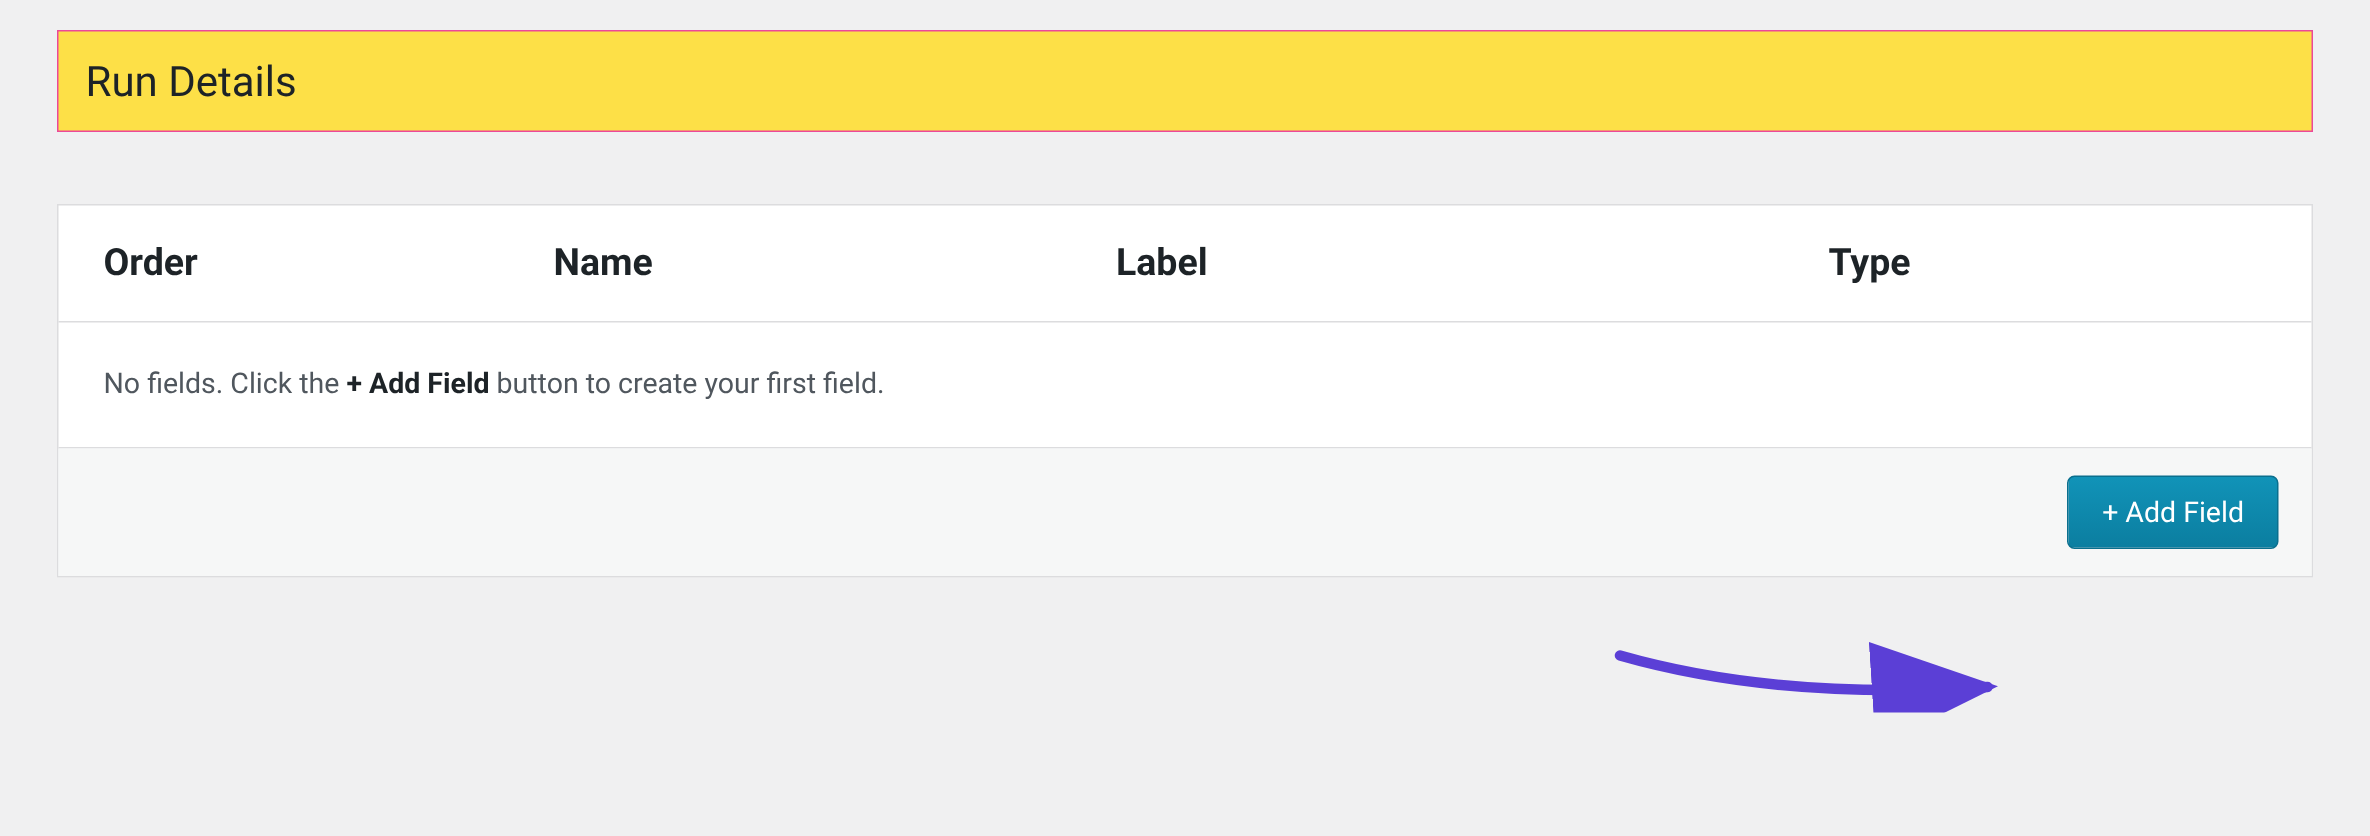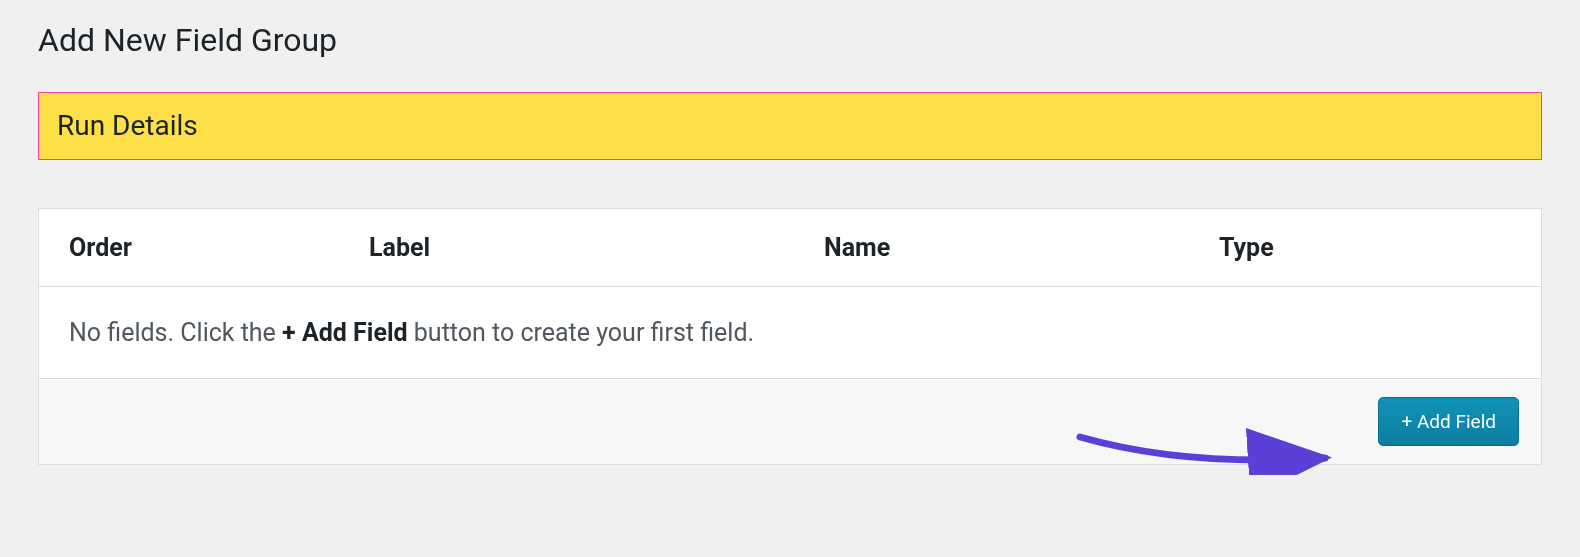--- a/index.html
+++ b/index.html
@@ -53,21 +53,21 @@
       font-weight: 700;
       font-size: 25px;
       color: #1d2327;
     }
     .col-order { width: 300px; }
     .col-label { width: 455px; }
     .col-name  { width: 375px; }
     .col-type  { flex: 1; margin-left: 20px; }
     .fields-body {
       padding: 28px 30px;
-      font-size: 25px;
+      font-size: 19px;
       color: #50575e;
       border-bottom: 1px solid #dcdcde;
       line-height: 1.4;
     }
     .fields-body .strong {
       font-weight: 700;
       color: #1d2327;
     }
     .fields-footer {
       background: #f6f7f7;
@@ -96,30 +96,29 @@
       width: 260px;
       height: 50px;
       pointer-events: none;
     }
     .empty-prefix, .empty-strong, .empty-suffix { }
   </style>
 </head>
 <body>
 
 <div class="wrap">
-  <h1 class="page-title">Add New Field Group</h1>
 
   <input type="text" class="title-input" value="Run Details" style="">
 
   <div class="fields-panel">
 
     <div class="fields-header">
       <div class="col col-order">Order</div>
+      <div class="col col-name">Name</div>
       <div class="col col-label">Label</div>
-      <div class="col col-name">Name</div>
       <div class="col col-type">Type</div>
     </div>
 
     <div class="fields-body">
       <span class="empty-prefix">No fields. Click the </span><span class="strong empty-strong">+ Add Field</span><span class="empty-suffix"> button to create your first field.</span>
     </div>
 
     <div class="fields-footer">
       <button class="add-field-btn">+ Add Field</button>
     </div>

